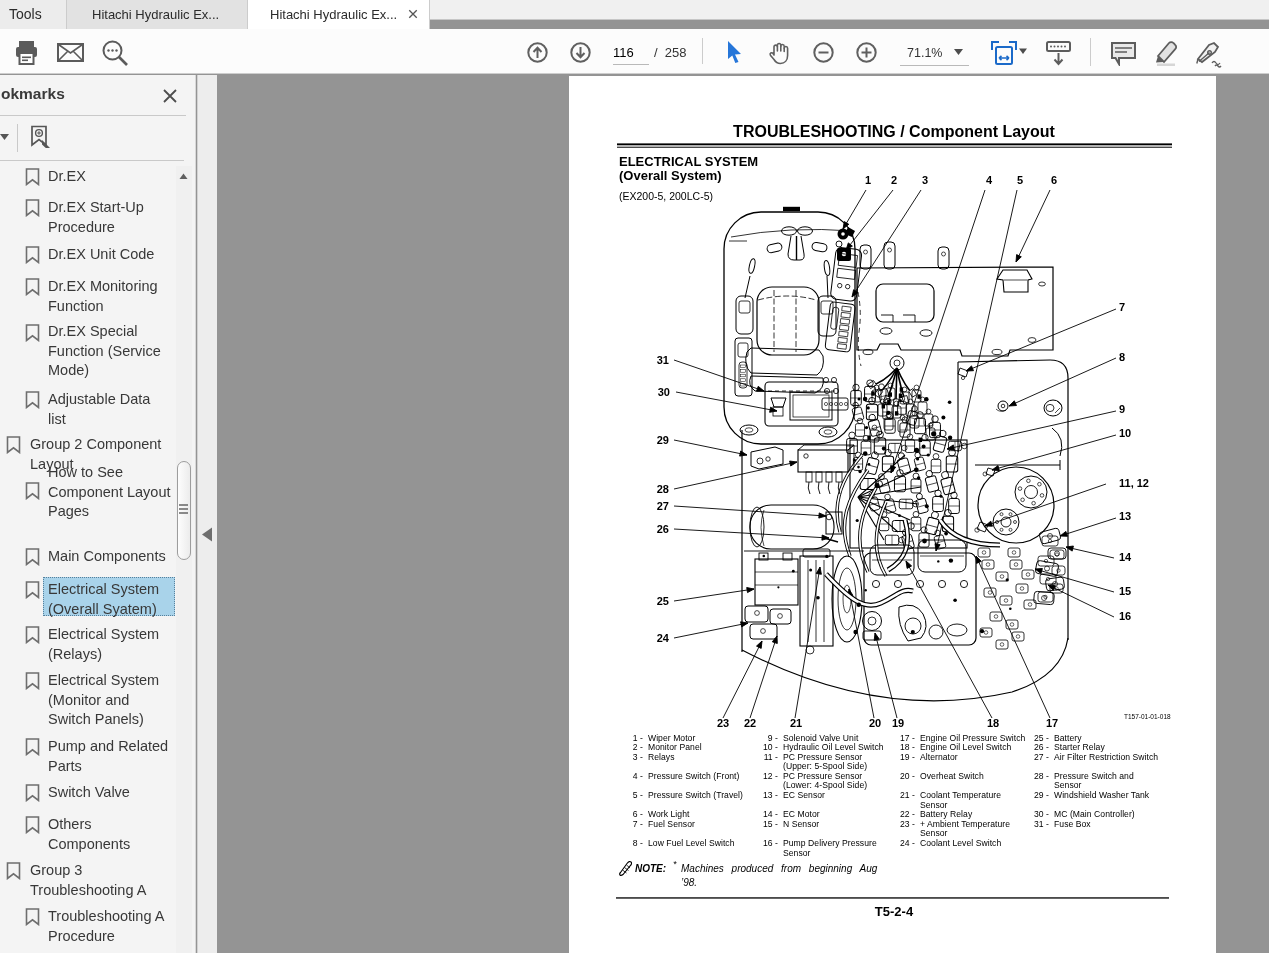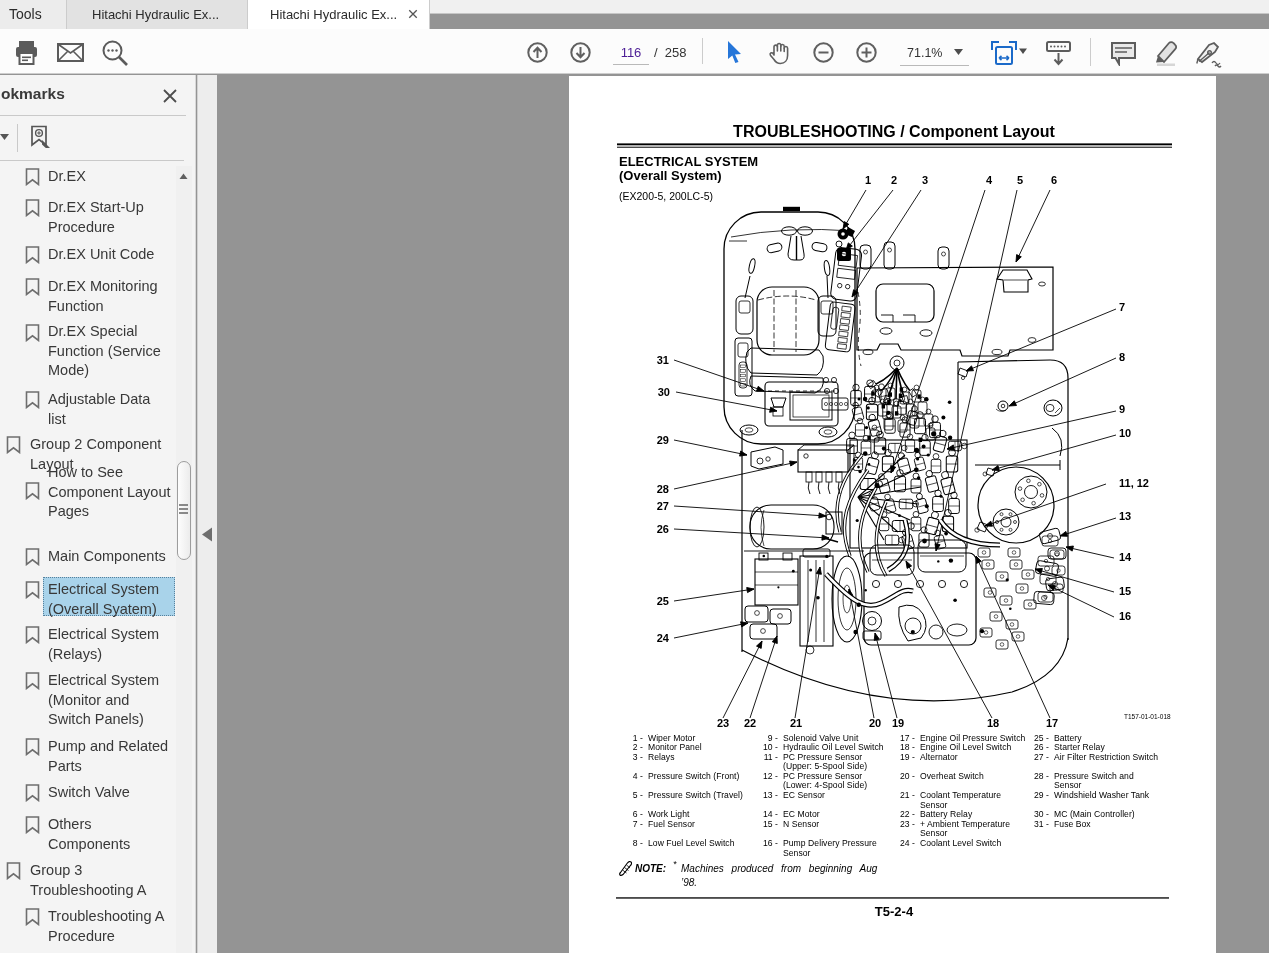--- a/index.html
+++ b/index.html
@@ -1,30 +1,30 @@
 <!DOCTYPE html>
 <html><head>
 <meta charset="utf-8">
 <style>
   * { margin:0; padding:0; box-sizing:border-box; }
   html,body { width:1269px; height:953px; overflow:hidden; font-family:"Liberation Sans", sans-serif; }
   .abs { position:absolute; }
   body { position:relative; background:#949494; }
-  #tabbar { left:0; top:0; width:1269px; height:14px; background:#f0f0f0; border-bottom:1px solid #c6c6c6; }
+  #tabbar { left:0; top:0; width:1269px; height:20px; background:#f0f0f0; border-bottom:1px solid #c6c6c6; }
   .tab { position:absolute; top:0; height:29px; font-size:13px; color:#333; }
   #tab-tools { left:0; width:67px; background:#ececec; border-right:1px solid #cccccc; }
   #tab-tools span { position:absolute; left:9px; top:6px; font-size:14px; color:#2b2b2b; }
   #tab-2 { left:67px; width:181px; background:#e2e2e2; border-right:1px solid #cccccc; }
   #tab-2 span { position:absolute; left:25px; top:7px; color:#2b2b2b;}
   #tab-active { left:248px; width:182px; background:#ffffff; border-right:1px solid #cccccc; height:30px; }
   #tab-active span { position:absolute; left:22px; top:7px; color:#2b2b2b;}
   #tab-x { position:absolute; left:160px; top:9px; width:10px; height:10px; }
   #toolbar { left:0; top:29px; width:1269px; height:45px; background:#fcfcfc; border-bottom:1px solid #cdcdcd; }
   .sep { position:absolute; width:1px; background:#cccccc; }
-  #pagenum { position:absolute; left:613px; top:43px; width:36px; height:22px; border-bottom:1px solid #b9b9b9; font-size:13px; color:#4c1d95; text-align:center; line-height:20px;}
+  #pagenum { position:absolute; left:613px; top:43px; width:36px; height:22px; border-bottom:1px solid #b9b9b9; font-size:13px; color:#000000; text-align:left; line-height:20px;}
   #pagetotal { position:absolute; left:654px; top:45px; font-size:13px; color:#333; }
   #zoomval { position:absolute; left:900px; top:43px; width:69px; height:23px; border-bottom:1px solid #b9b9b9; font-size:12.5px; color:#333; line-height:21px; }
   #zoomval span { margin-left:7px; }
   #sidebar { left:0; top:75px; width:196px; height:878px; background:#f4f4f4; border-right:1px solid #d8d8d8; }
   #sb-title { position:absolute; left:1px; top:85px; font-size:15.5px; color:#3a3a3a;font-weight:bold; }
   #sb-rule1 { position:absolute; left:0; top:115px; width:186px; height:1px; background:#c9c9c9; }
   #sb-rule2 { position:absolute; left:0; top:160px; width:184px; height:1px; background:#c9c9c9; }
   #sb-divider { position:absolute; left:17px; top:124px; width:1px; height:28px; background:#c9c9c9; }
   .bm { position:absolute; font-size:14.5px; color:#383838; line-height:19.7px; white-space:nowrap; }
   .bmi { position:absolute; }

